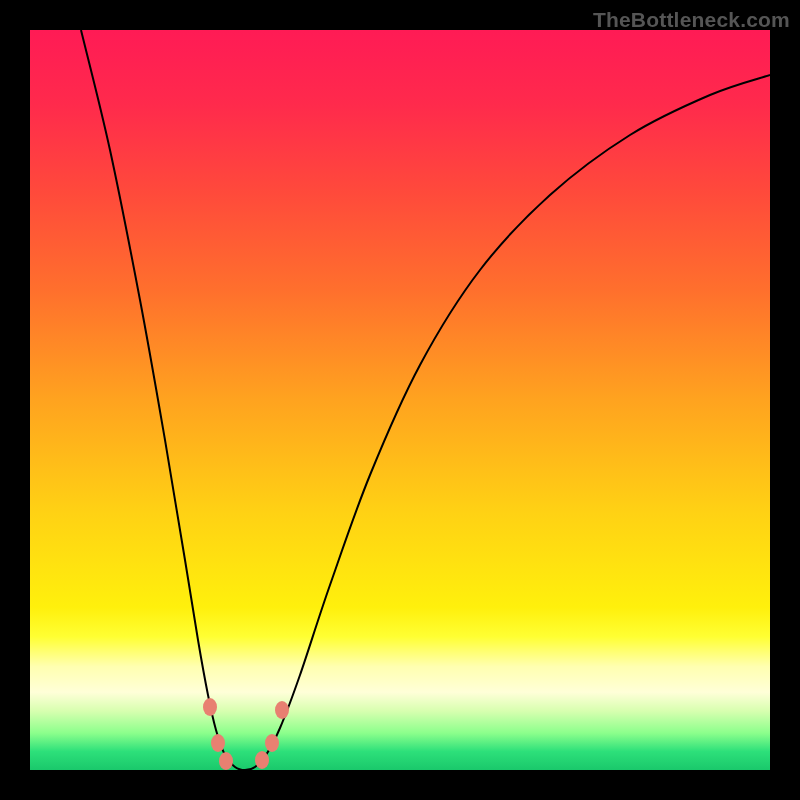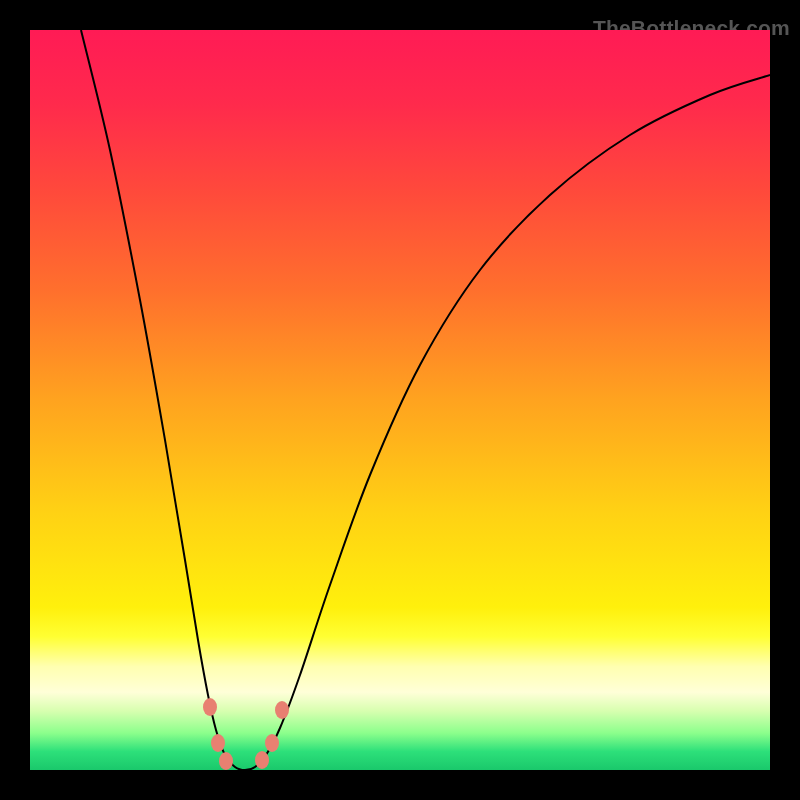--- a/index.html
+++ b/index.html
@@ -12,21 +12,21 @@
   }
   .frame {
     width: 800px;
     height: 800px;
     background: #000;
     position: relative;
     box-sizing: border-box;
   }
   .watermark {
     position: absolute;
-    top: 16px;
+    top: 8px;
     right: 10px;
     color: #555;
     font-size: 21px;
     font-weight: 600;
     letter-spacing: 0.2px;
     user-select: none;
   }
   svg {
     position: absolute;
     top: 30px;

